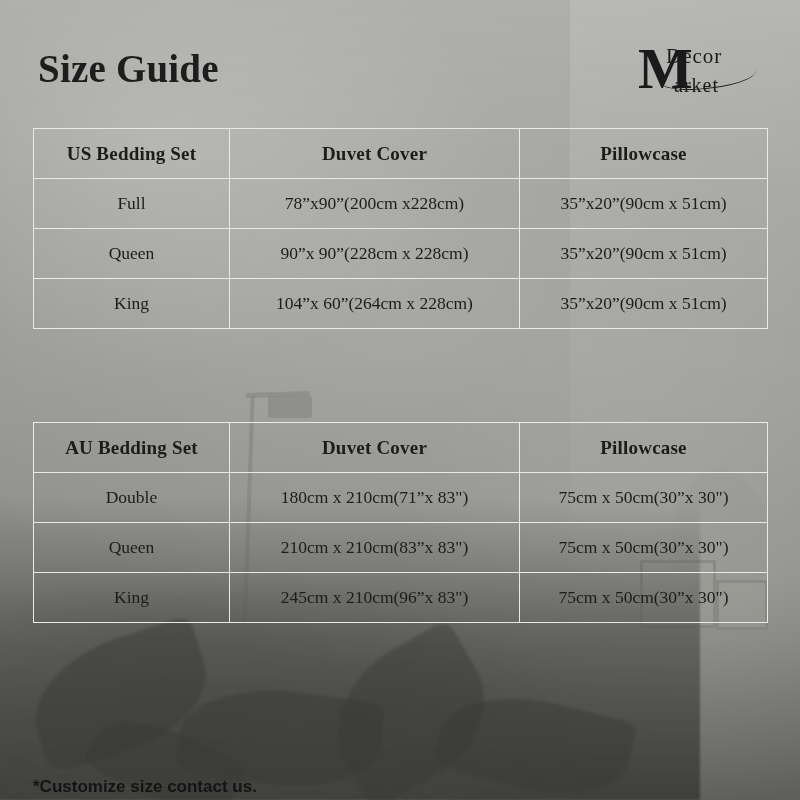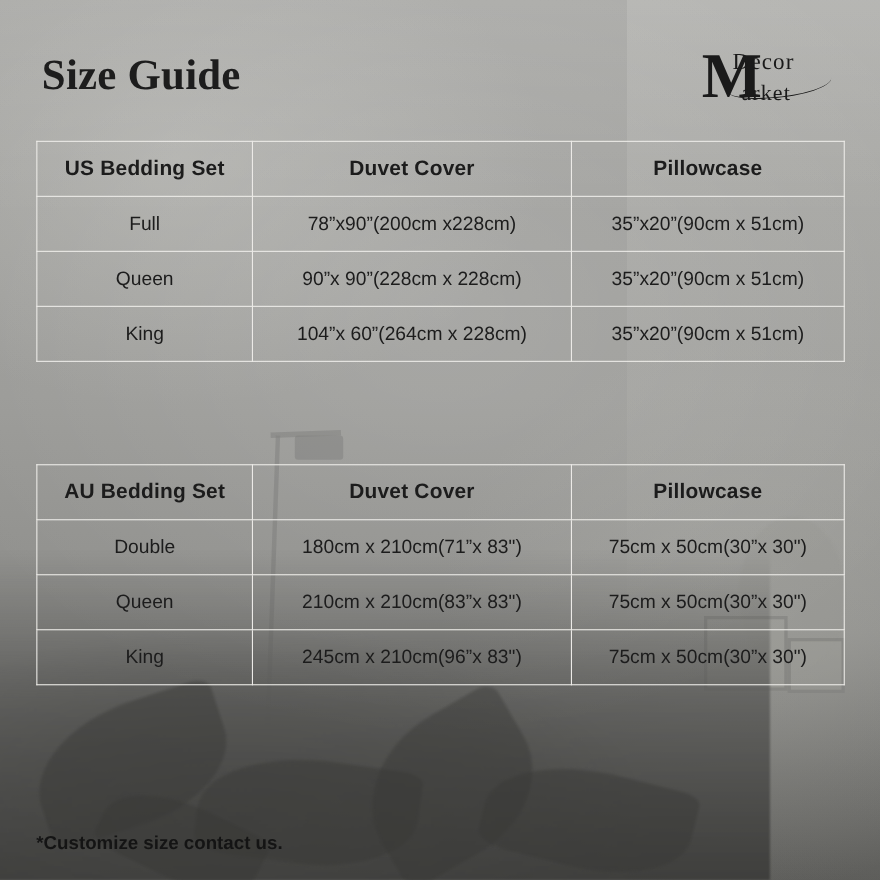--- a/index.html
+++ b/index.html
@@ -159,20 +159,21 @@
   .table-1 { top: 100px; }
   .table-2 { top: 394px; padding-left: 46px; }
 
   .table td, .table th {
     border: 1px solid #eceae7;
     text-align: center;
     color: #1c1c1c;
     padding: 0;
     height: 49px;
     font-weight: normal;
+    font-family: Liberation Serif, serif;
   }
   .table th {
     font-size: 19px;
     font-weight: bold;
     letter-spacing: 0.2px;
   }
   .table td {
     font-size: 17.5px;
   }
   .col-a { width: 196px; }
@@ -182,21 +183,21 @@
   .note {
     position: absolute;
     left: 33px;
     width: 740px;
     color: #141414;
     font-size: 17px;
     font-weight: bold;
     line-height: 1.25;
   }
   .note-1 { top: 678px; }
-  .note-2 { top: 728px; }
+  .note-2 { top: 748px; }
 </style>
 </head>
 <body>
 
 <div class="page">
 
   <div class="bg-layer">
     <div class="bg-wall-right"></div>
 
     <div class="bg-lamp" style="left:246px; top:392px; width:64px; height:5px; transform:rotate(-2deg);"></div>

